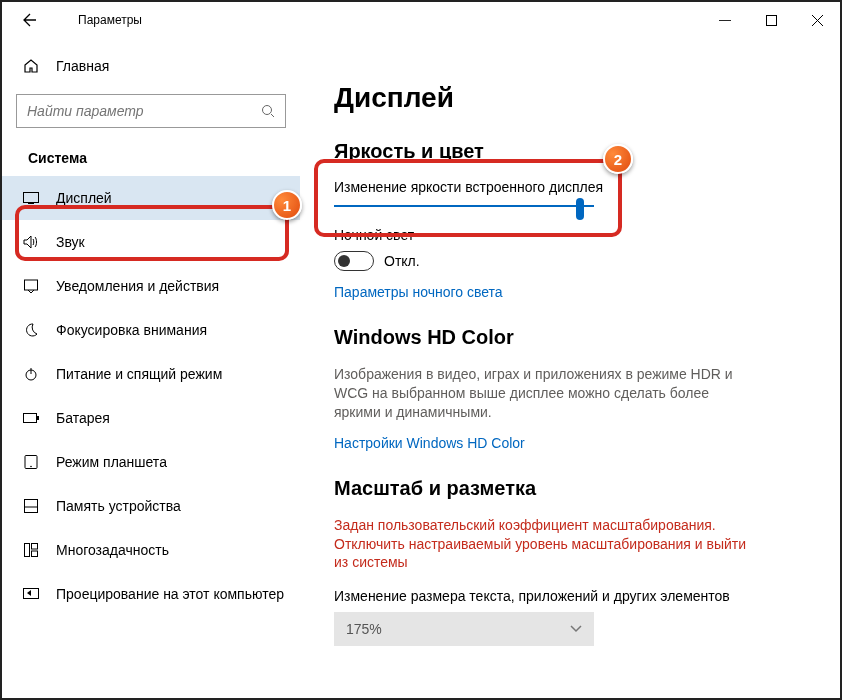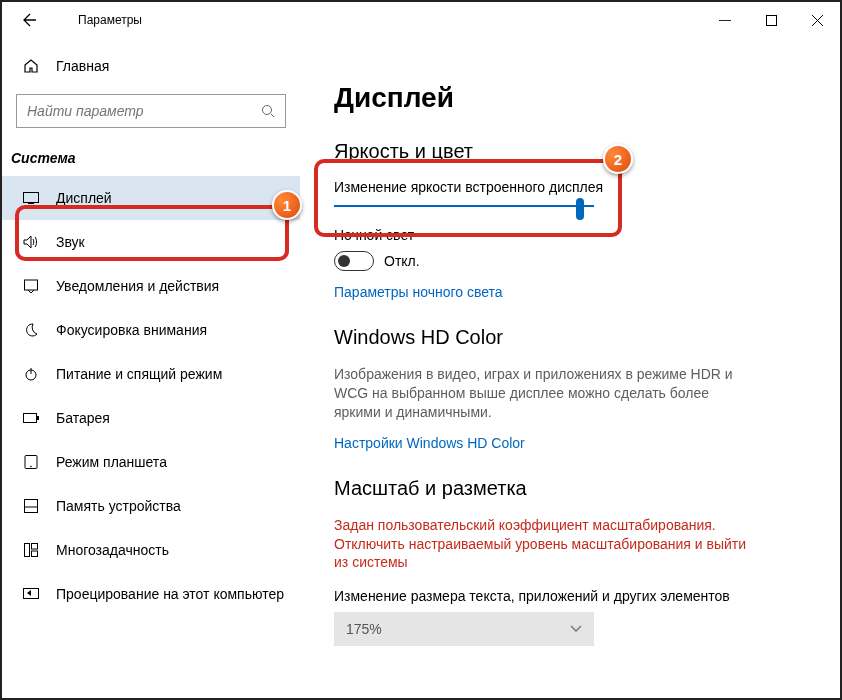--- a/index.html
+++ b/index.html
@@ -12,28 +12,28 @@
 .win-ctrls div { width: 46px; height: 36px; display: flex; align-items: center; justify-content: center; font-size: 12px; color: #000; }
 .body { flex: 1; display: flex; overflow: hidden; justify-content: space-between; }
 .sidebar { width: 298px; padding: 0 0 0 0; }
 .home-row { display: flex; align-items: center; height: 44px; padding-left: 20px; gap: 16px; margin-top: 6px; }
 .home-row span.icon { width: 18px; display: flex; justify-content: center; }
 .home-row .lbl { font-size: 14px; }
 .search-wrap { padding: 0 14px; margin-top: 6px; }
 .search-box { width: 100%; height: 34px; border: 1px solid #999; background: #fff; display: flex; align-items: center; padding: 0 10px; }
 .search-box input { flex: 1; border: none; outline: none; font-size: 14px; color: #701a75; font-style: italic; background: transparent; }
 .search-box .sicon { color: #666; }
-.group-hdr { font-size: 14px; font-weight: 600; padding: 22px 20px 10px 9px; font-style: italic; }
+.group-hdr { font-size: 14px; font-weight: 600; padding: 22px 20px 10px 26px; }
 .nav-list { list-style: none; }
 .nav-item { height: 44px; display: flex; align-items: center; padding-left: 20px; gap: 16px; font-size: 14px; color: #000; }
 .nav-item .icon { width: 18px; display: flex; justify-content: center; color: #333; }
 .nav-item.active { background: #d9e6f2; }
 .content { flex: 1; padding: 44px 38px 0 34px; overflow: hidden; }
 h1 { font-size: 28px; font-weight: 600; margin-bottom: 26px; }
-h2 { font-size: 20px; font-weight: 400; margin-bottom: 16px; }
+h2 { font-size: 20px; font-weight: 700; margin-bottom: 16px; }
 .sub-lbl { font-size: 14px; color: #000; margin-bottom: 10px; }
 .slider-row { display: flex; align-items: center; margin-bottom: 20px; }
 .slider-track { width: 260px; height: 2px; background: #0067c0; position: relative; }
 .slider-thumb { position: absolute; top: -7px; width: 8px; height: 22px; background: #0067c0; border-radius: 4px; }
 .night-lbl { font-size: 14px; margin-bottom: 8px; }
 .toggle-row { display: flex; align-items: center; gap: 10px; margin-bottom: 12px; }
 .toggle { width: 40px; height: 20px; border: 1px solid #333; border-radius: 10px; position: relative; background: #fff; }
 .toggle .knob { width: 12px; height: 12px; background: #333; border-radius: 50%; position: absolute; top: 3px; left: 3px; }
 .toggle-state { font-size: 14px; }
 .link { color: #0067c0; font-size: 14px; display: inline-block; margin-bottom: 26px; }

